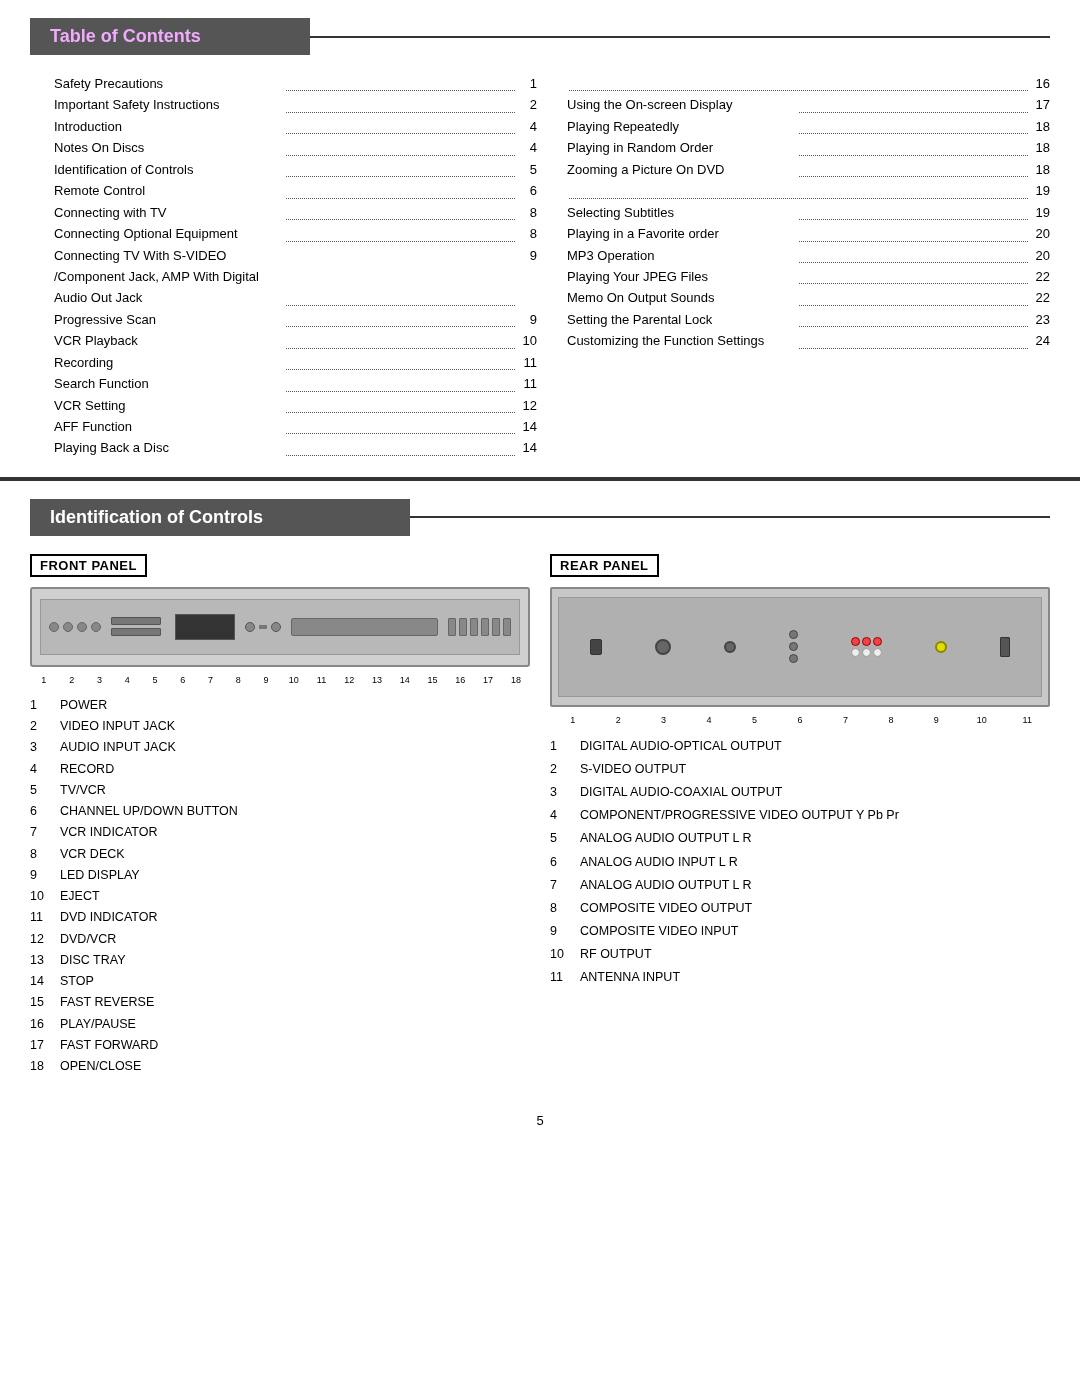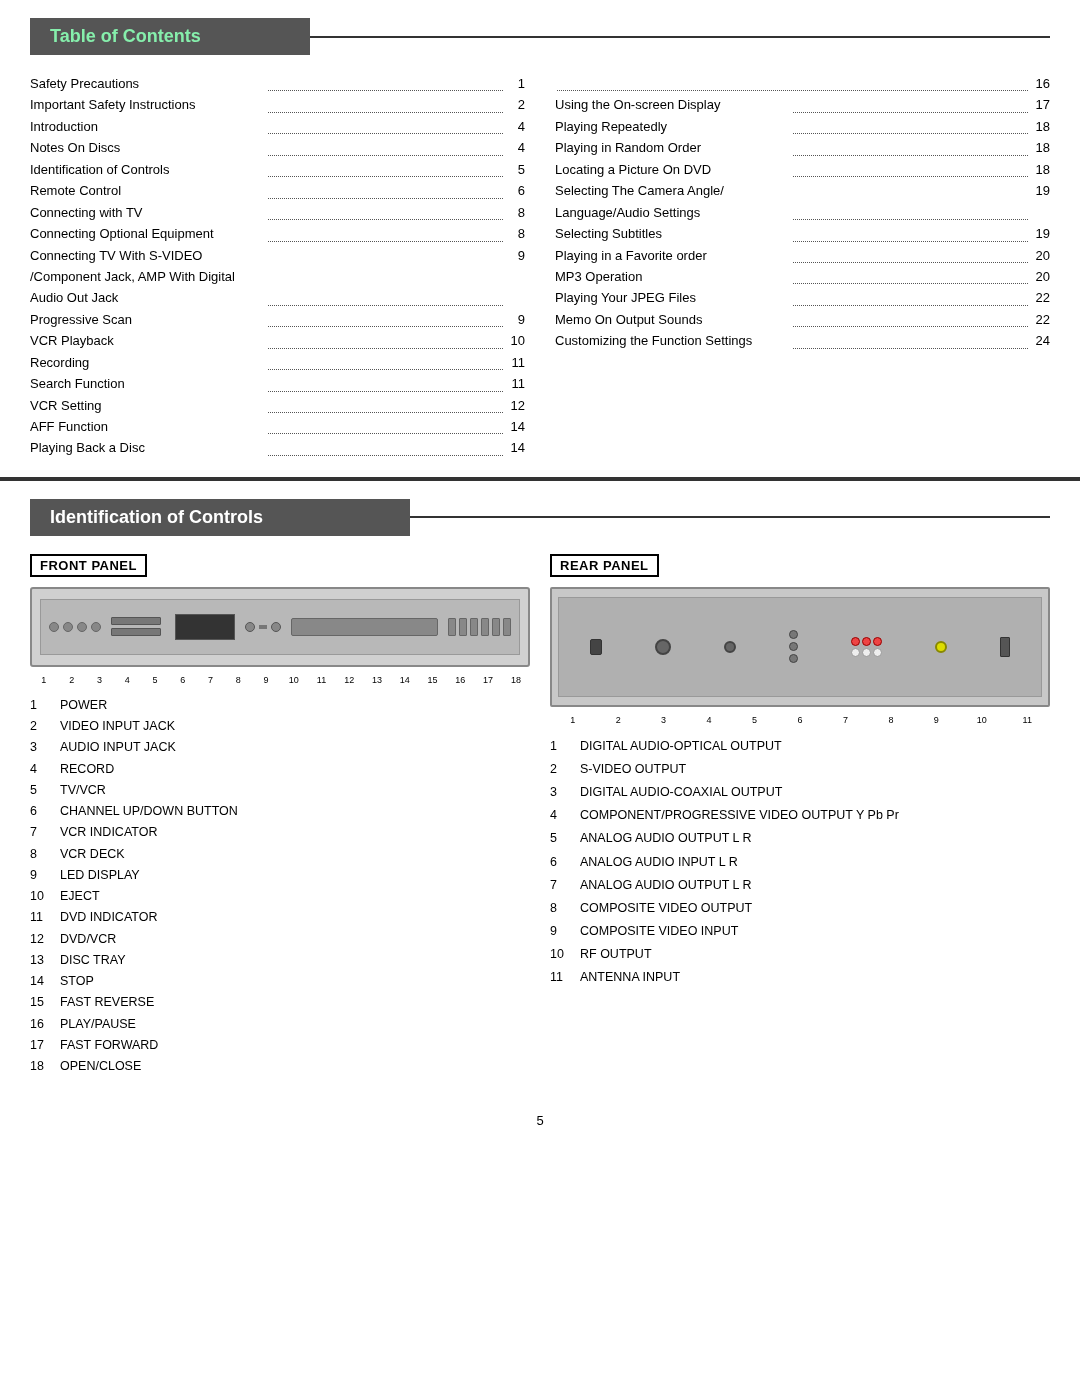--- a/index.html
+++ b/index.html
@@ -16,36 +16,37 @@
       padding: 18px 30px 18px 30px;
       border-bottom: 2px solid #333;
     }
     .toc-header-bar {
       display: flex;
       align-items: center;
       margin-bottom: 18px;
     }
     .toc-header-label {
       background: #555;
-      color: #86efac;
+      color: #f0abfc;
       font-size: 18px;
       font-weight: bold;
       padding: 8px 20px;
       min-width: 280px;
     }
     .toc-header-line {
       flex: 1;
       height: 2px;
       background: #333;
       margin-left: 0;
     }
 
     .toc-columns {
       display: flex;
       gap: 30px;
+      margin-left: 24px;
     }
     .toc-col {
       flex: 1;
     }
     .toc-entry {
       display: flex;
       justify-content: space-between;
       font-size: 13px;
       line-height: 1.65;
     }
@@ -377,26 +378,25 @@
       <span class="toc-entry-text">Playing Repeatedly</span>
       <span style="flex:1;border-bottom:1px dotted #555;margin:0 2px 3px 2px;"></span>
       <span class="toc-entry-page">18</span>
     </div>
         <div class="toc-entry">
       <span class="toc-entry-text">Playing in Random Order</span>
       <span style="flex:1;border-bottom:1px dotted #555;margin:0 2px 3px 2px;"></span>
       <span class="toc-entry-page">18</span>
     </div>
         <div class="toc-entry">
-      <span class="toc-entry-text">Locating a Picture On DVD</span>
+      <span class="toc-entry-text">Zooming a Picture On DVD</span>
       <span style="flex:1;border-bottom:1px dotted #555;margin:0 2px 3px 2px;"></span>
       <span class="toc-entry-page">18</span>
     </div>
         <div class="toc-entry">
-      <span class="toc-entry-text">Selecting The Camera Angle/ Language/Audio Settings</span>
       <span style="flex:1;border-bottom:1px dotted #555;margin:0 2px 3px 2px;"></span>
       <span class="toc-entry-page">19</span>
     </div>
         <div class="toc-entry">
       <span class="toc-entry-text">Selecting Subtitles</span>
       <span style="flex:1;border-bottom:1px dotted #555;margin:0 2px 3px 2px;"></span>
       <span class="toc-entry-page">19</span>
     </div>
         <div class="toc-entry">
       <span class="toc-entry-text">Playing in a Favorite order</span>
@@ -410,20 +410,25 @@
     </div>
         <div class="toc-entry">
       <span class="toc-entry-text">Playing Your JPEG Files</span>
       <span style="flex:1;border-bottom:1px dotted #555;margin:0 2px 3px 2px;"></span>
       <span class="toc-entry-page">22</span>
     </div>
         <div class="toc-entry">
       <span class="toc-entry-text">Memo On Output Sounds</span>
       <span style="flex:1;border-bottom:1px dotted #555;margin:0 2px 3px 2px;"></span>
       <span class="toc-entry-page">22</span>
+    </div>
+        <div class="toc-entry">
+      <span class="toc-entry-text">Setting the Parental Lock</span>
+      <span style="flex:1;border-bottom:1px dotted #555;margin:0 2px 3px 2px;"></span>
+      <span class="toc-entry-page">23</span>
     </div>
         <div class="toc-entry">
       <span class="toc-entry-text">Customizing the Function Settings</span>
       <span style="flex:1;border-bottom:1px dotted #555;margin:0 2px 3px 2px;"></span>
       <span class="toc-entry-page">24</span>
     </div>
       </div>
   </div>
 </div>
 

